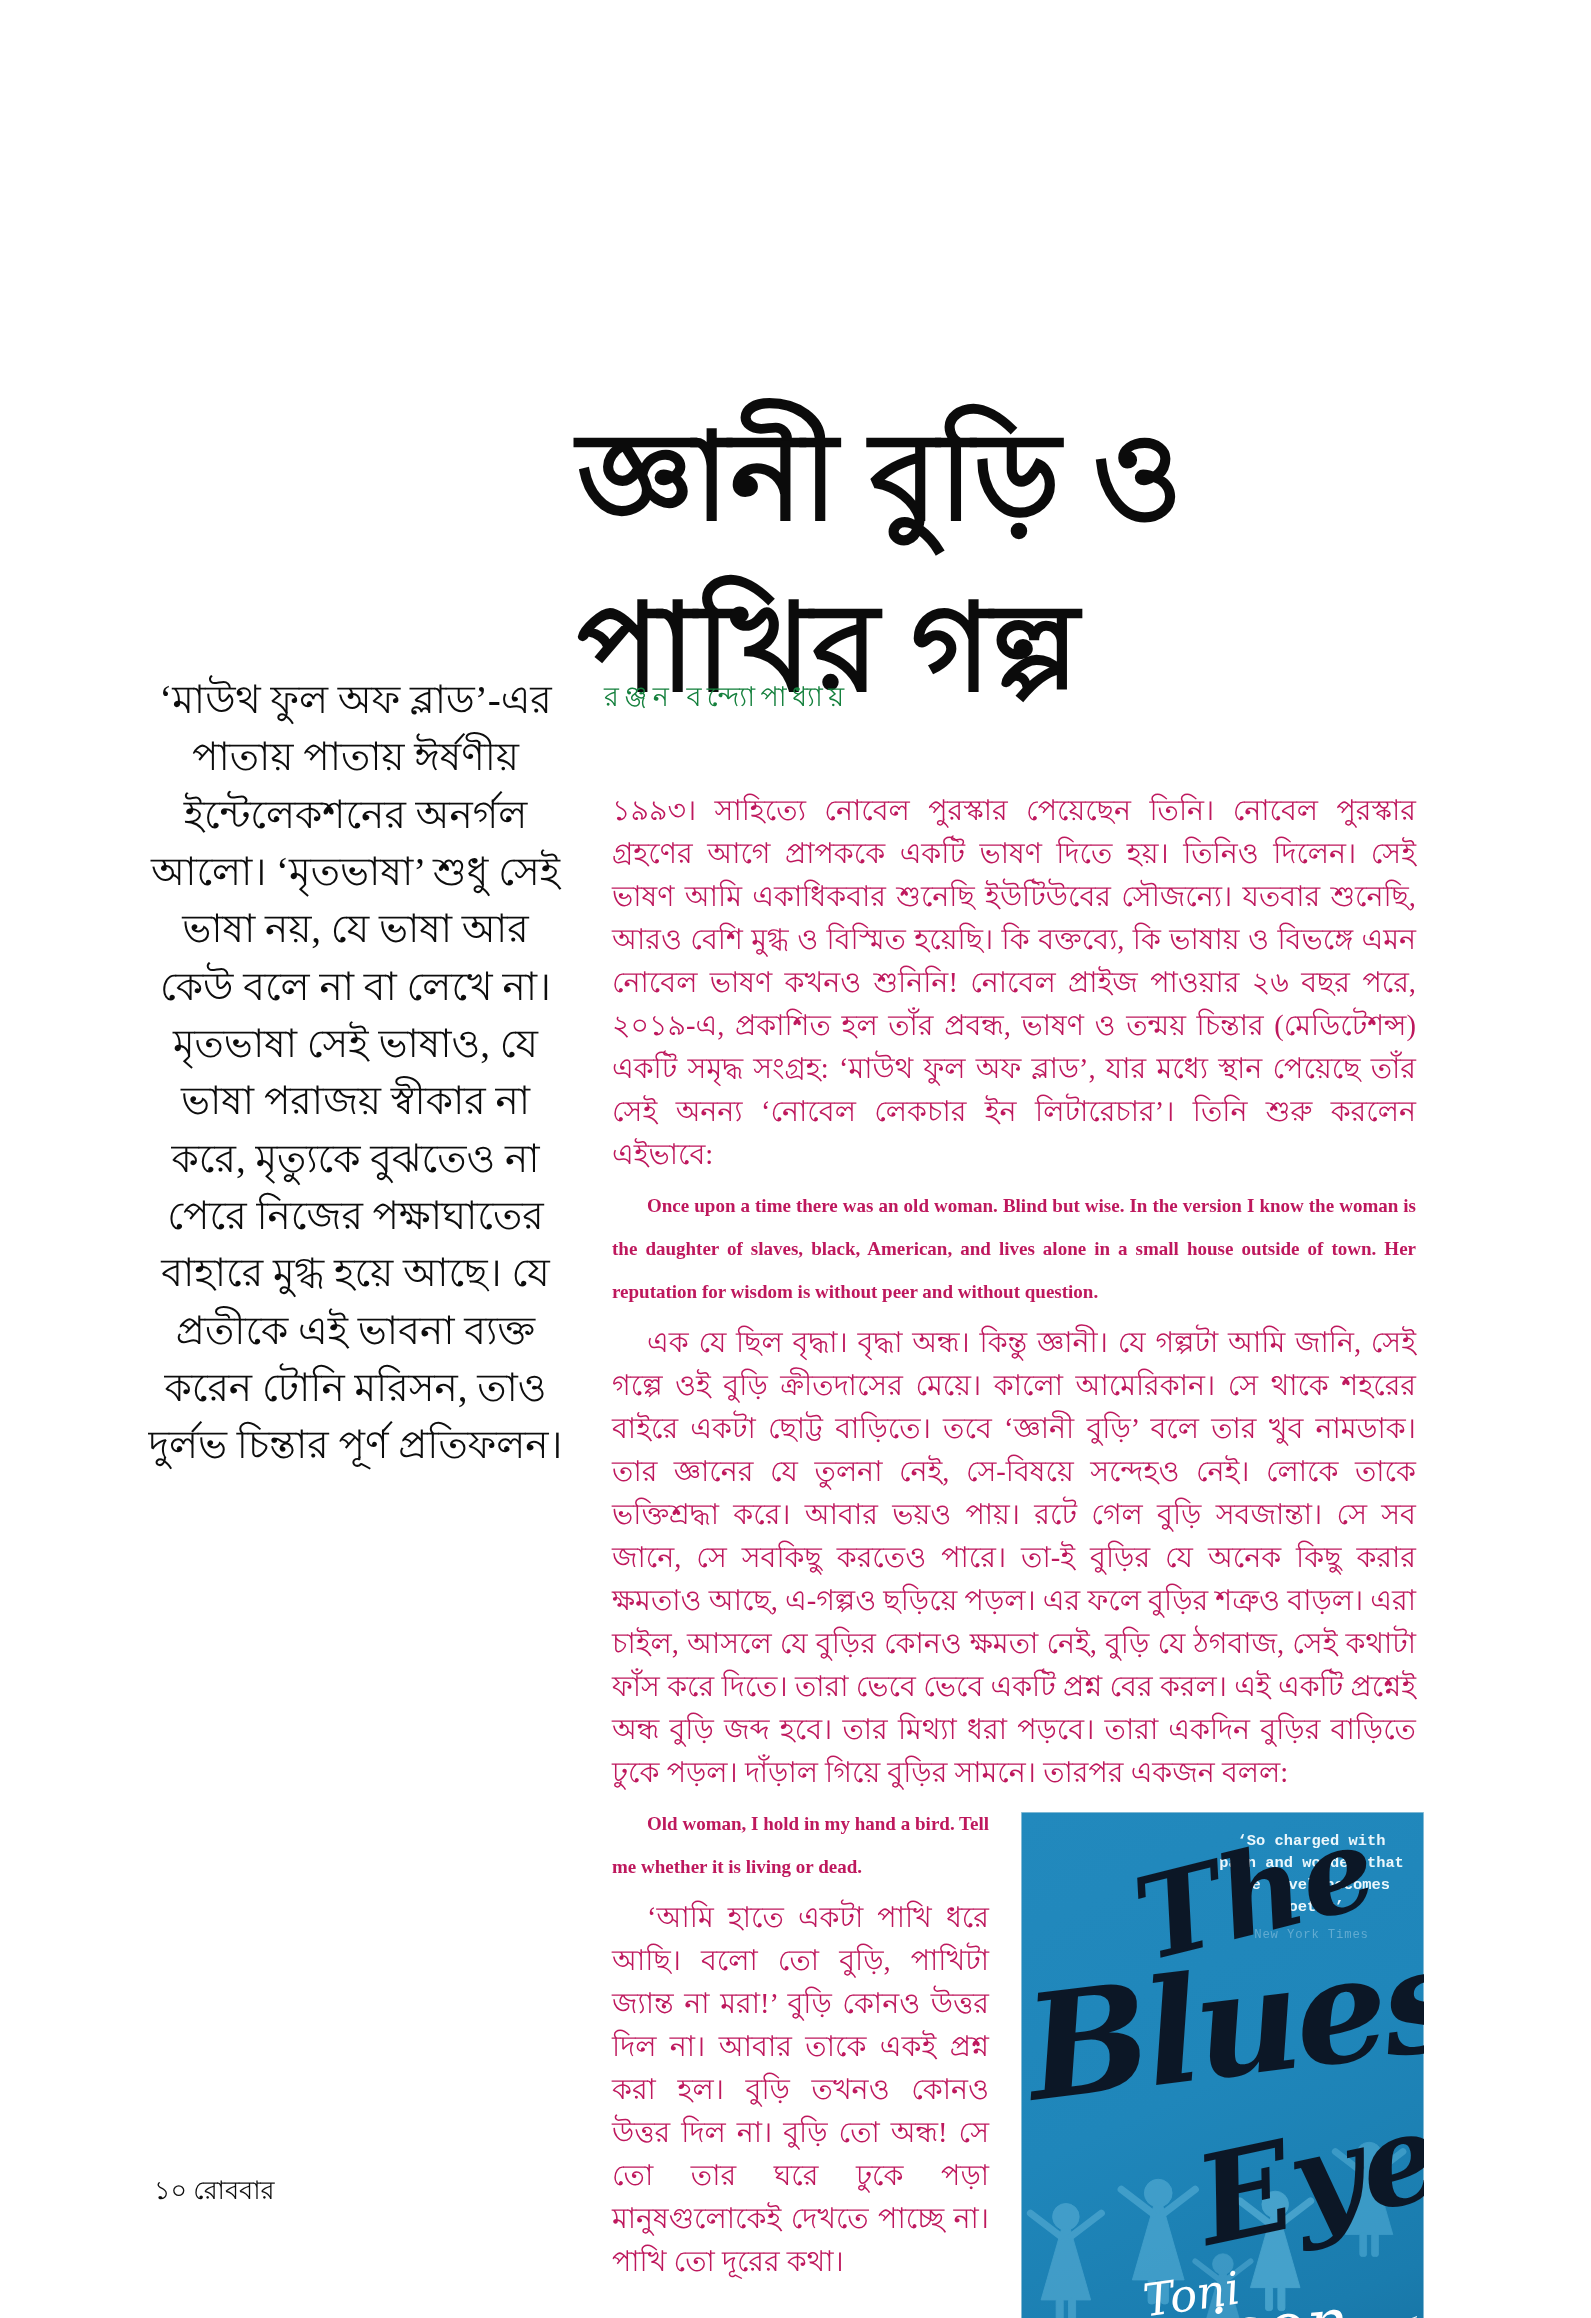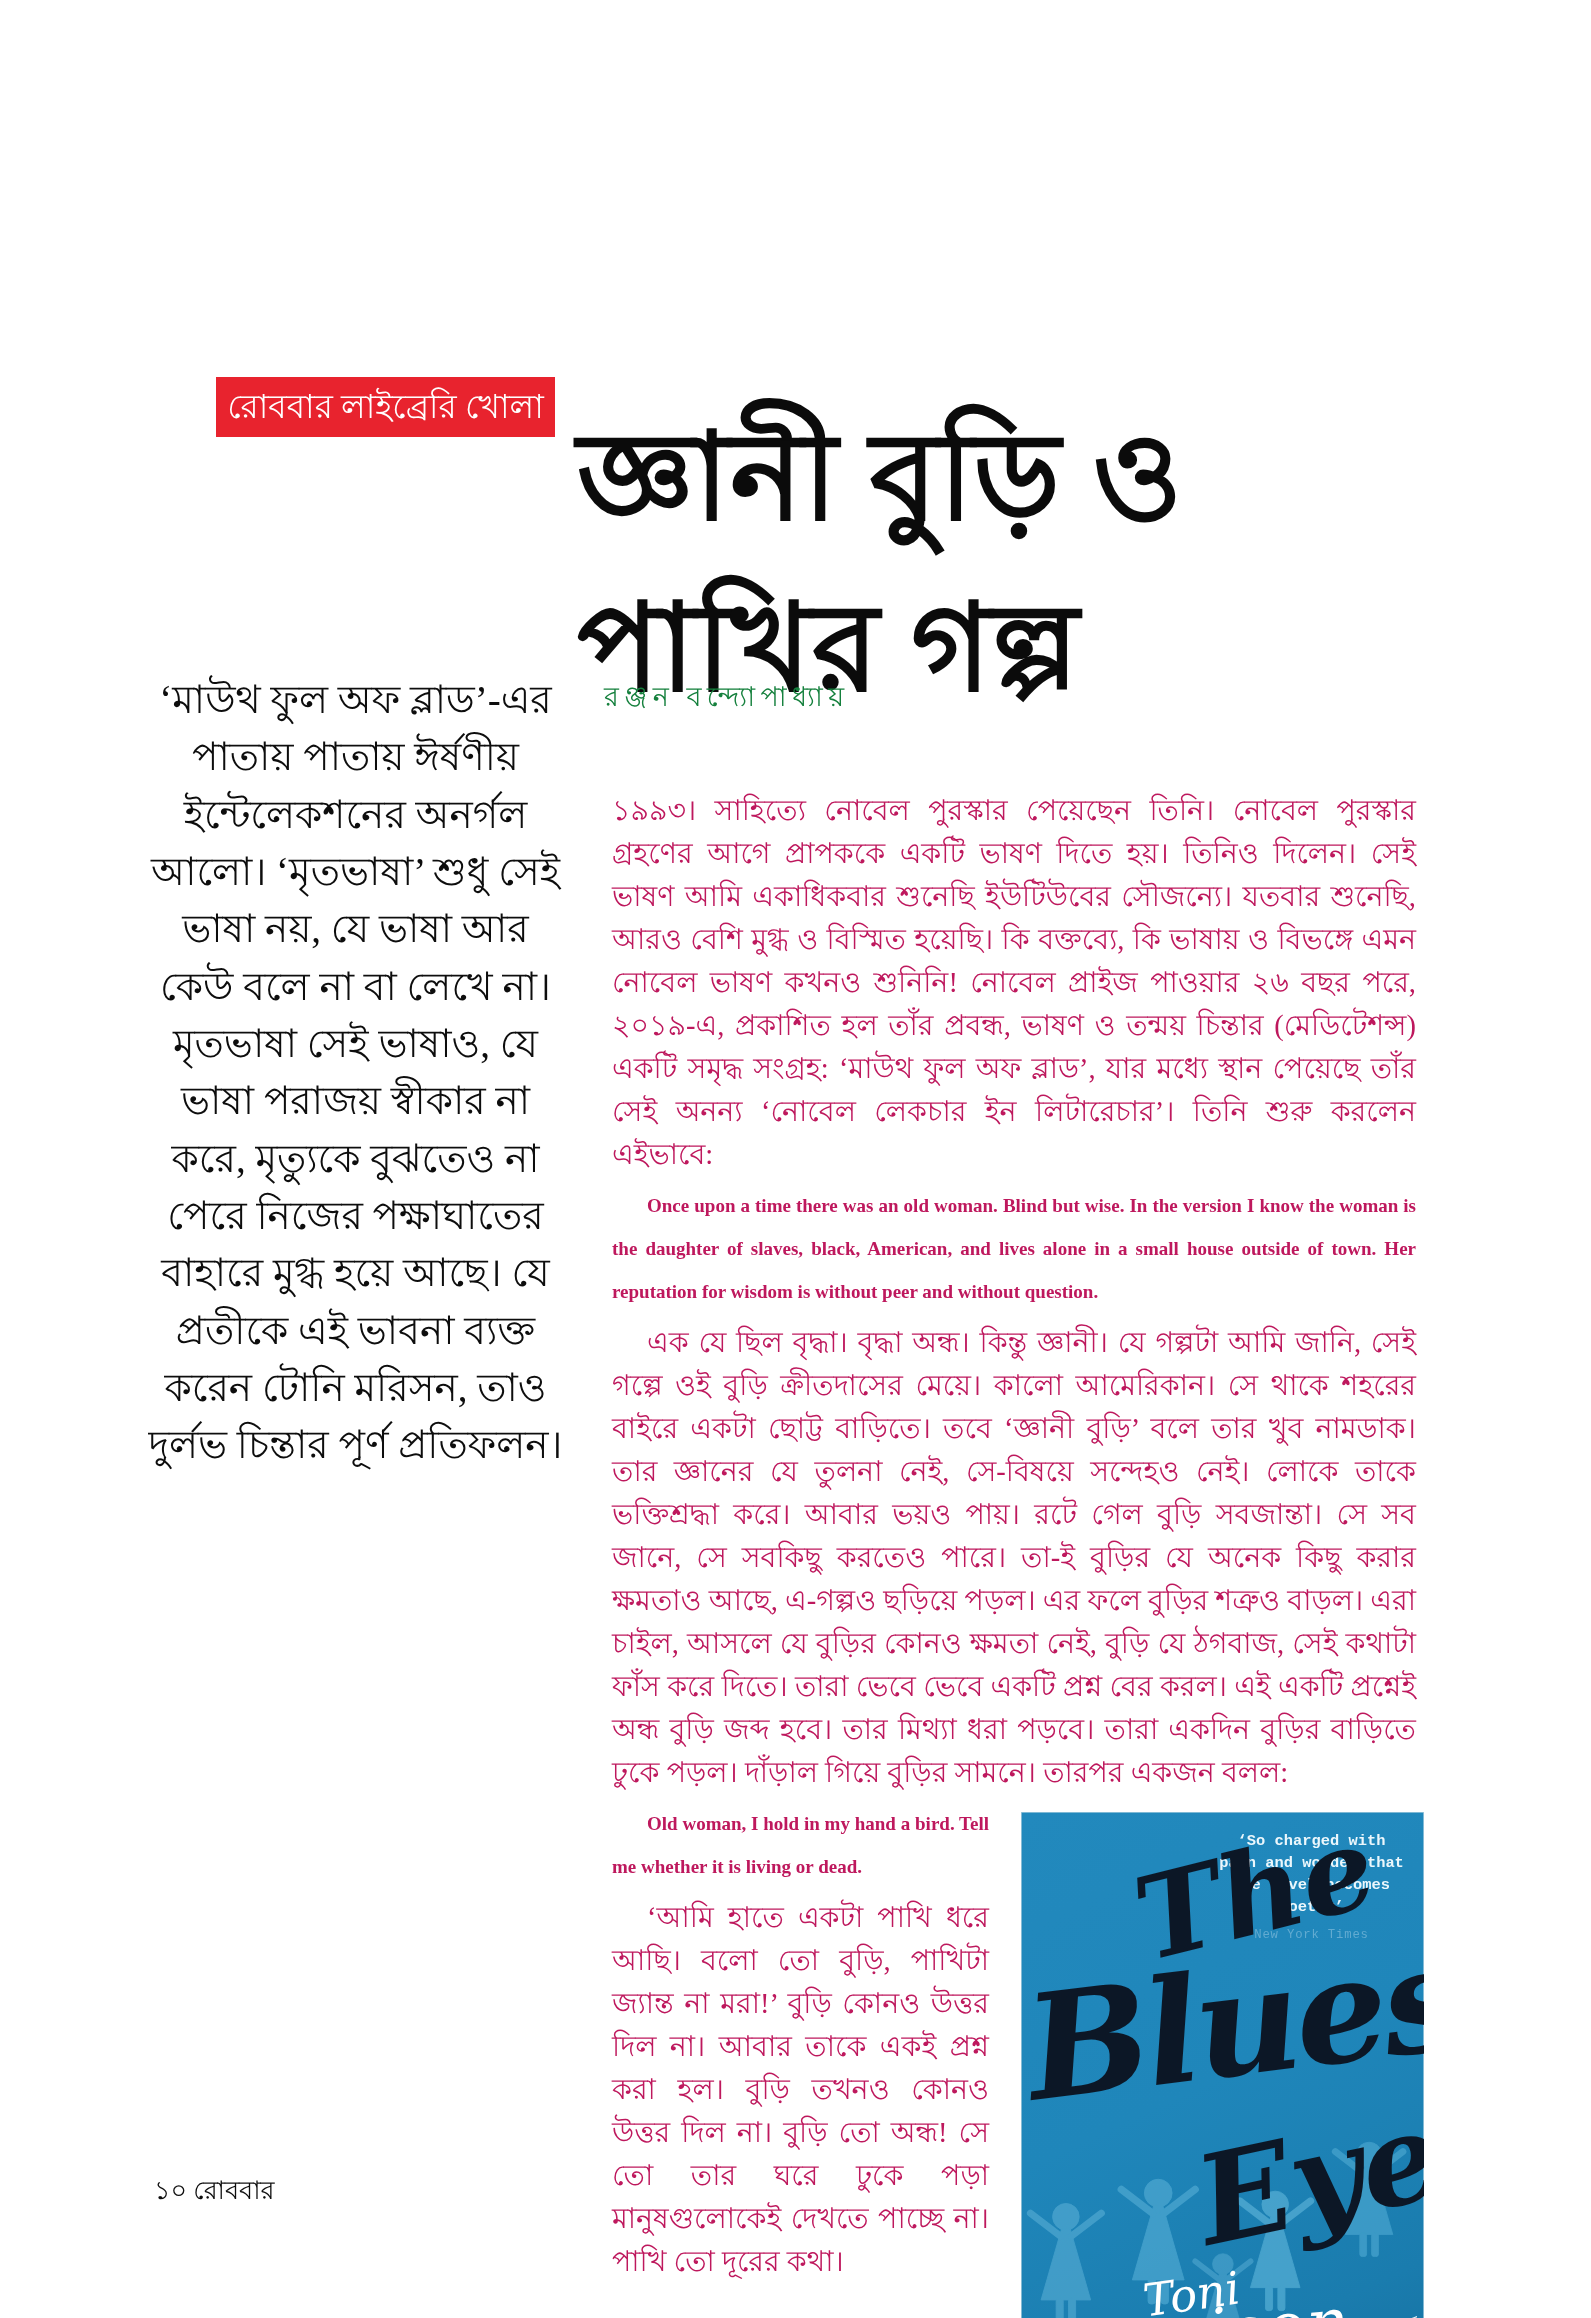--- a/index.html
+++ b/index.html
@@ -68,23 +68,20 @@
     margin-top:40px;text-align:right;font-size:25.4px;font-weight:bold;color:#0d0d0d;
   }
   
   .footer{position:absolute;left:154px;top:2171px;font-size:25.4px;color:#0d0d0d;}
 </style>
 </head>
 <body>
 
 <div class="page">
 
-  <div class="badge">
-    <span>রোববার লাইব্রেরি খোলা</span>
-  </div>
 
   <h1 class="headline">
     <span>জ্ঞানী বুড়ি ও</span>
     <span>পাখির গল্প</span>
   </h1>
 
   <div class="content">
 
     <aside class="pullquote">
       <span>‘মাউথ ফুল অফ ব্লাড’-এর পাতায় পাতায় ঈর্ষণীয় ইন্টেলেকশনের অনর্গল আলো। ‘মৃতভাষা’ শুধু সেই ভাষা নয়, যে ভাষা আর কেউ বলে না বা লেখে না। মৃতভাষা সেই ভাষাও, যে ভাষা পরাজয় স্বীকার না করে, মৃত্যুকে বুঝতেও না পেরে নিজের পক্ষাঘাতের বাহারে মুগ্ধ হয়ে আছে। যে প্রতীকে এই ভাবনা ব্যক্ত করেন টোনি মরিসন, তাও দুর্লভ চিন্তার পূর্ণ প্রতিফলন।</span>

